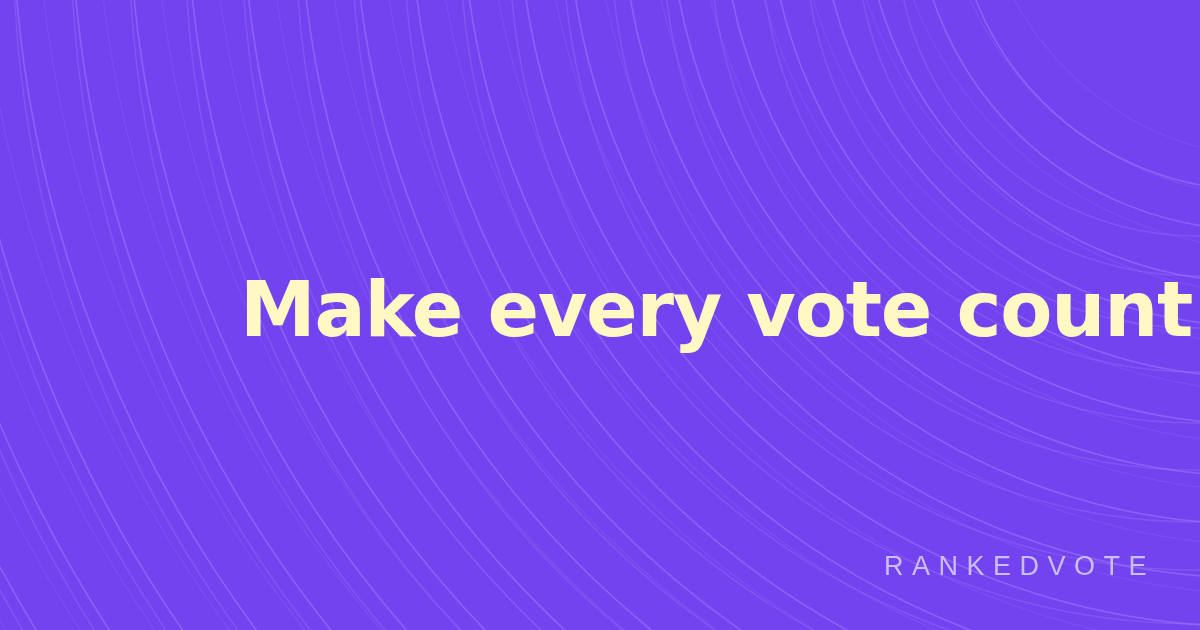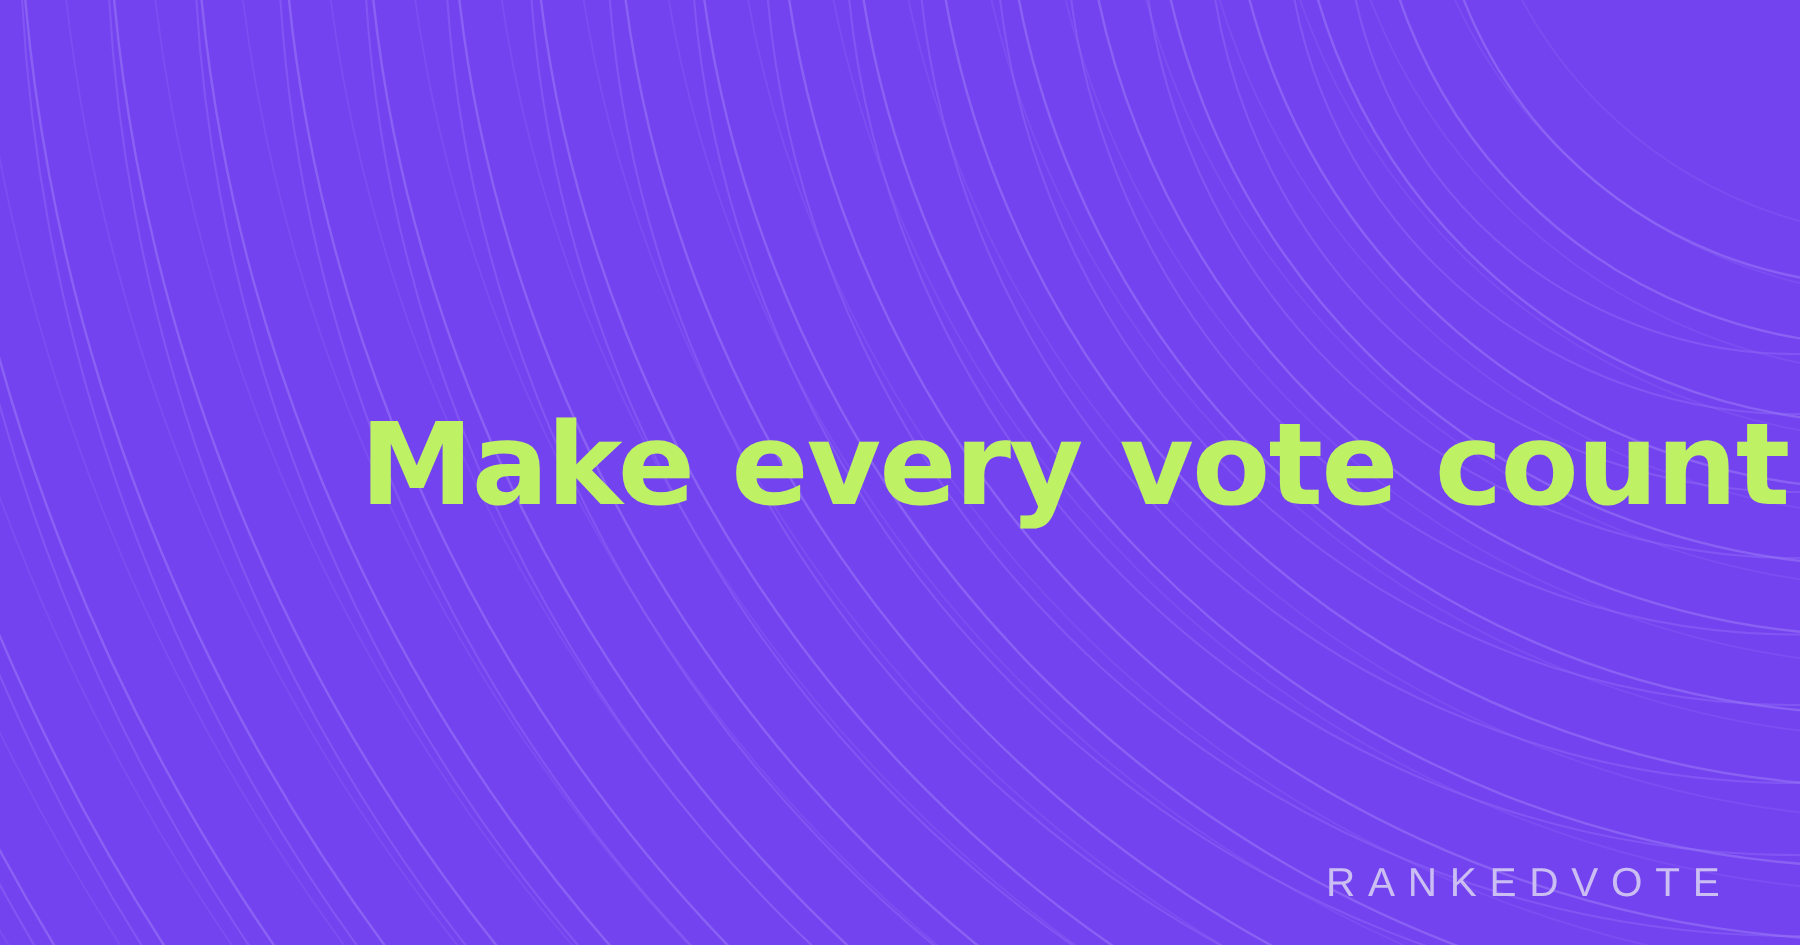--- a/index.html
+++ b/index.html
@@ -45,21 +45,21 @@
     line-height: 1.0;
     color: #FFFFFF;
     white-space: nowrap;
     -webkit-font-smoothing: antialiased;
   }
 
   
   #brand-wordmark {
     position: absolute;
     right: 45px;
-    bottom: 26px;
+    bottom: 48px;
     font-family: "Liberation Sans", sans-serif;
     font-size: 27px;
     font-weight: 300;
     letter-spacing: 8.5px;
     color: #CBBEF2;
     white-space: nowrap;
     text-indent: 8.5px;
   }
 </style>
 </head>
@@ -106,17 +106,17 @@
       <g fill="none" stroke="#9B7BF7" stroke-width="1.4" opacity="0.34" transform="translate(-58,46)">
         <use href="#arcset"></use>
       </g>
 
       <g fill="none" stroke="#9B7BF7" stroke-width="1.2" opacity="0.20" transform="translate(24,-32)">
         <use href="#arcset"></use>
       </g>
     </svg>
   </div>
 
-  <h1 id="headline" style="color: #bef264;">Make every vote count</h1>
+  <h1 id="headline" style="color: #fef9c3;">Make every vote count</h1>
 
   <div id="brand-wordmark" style="color: rgb(203, 190, 242);">RANKEDVOTE</div>
 
 </div>
 
 </body></html>

